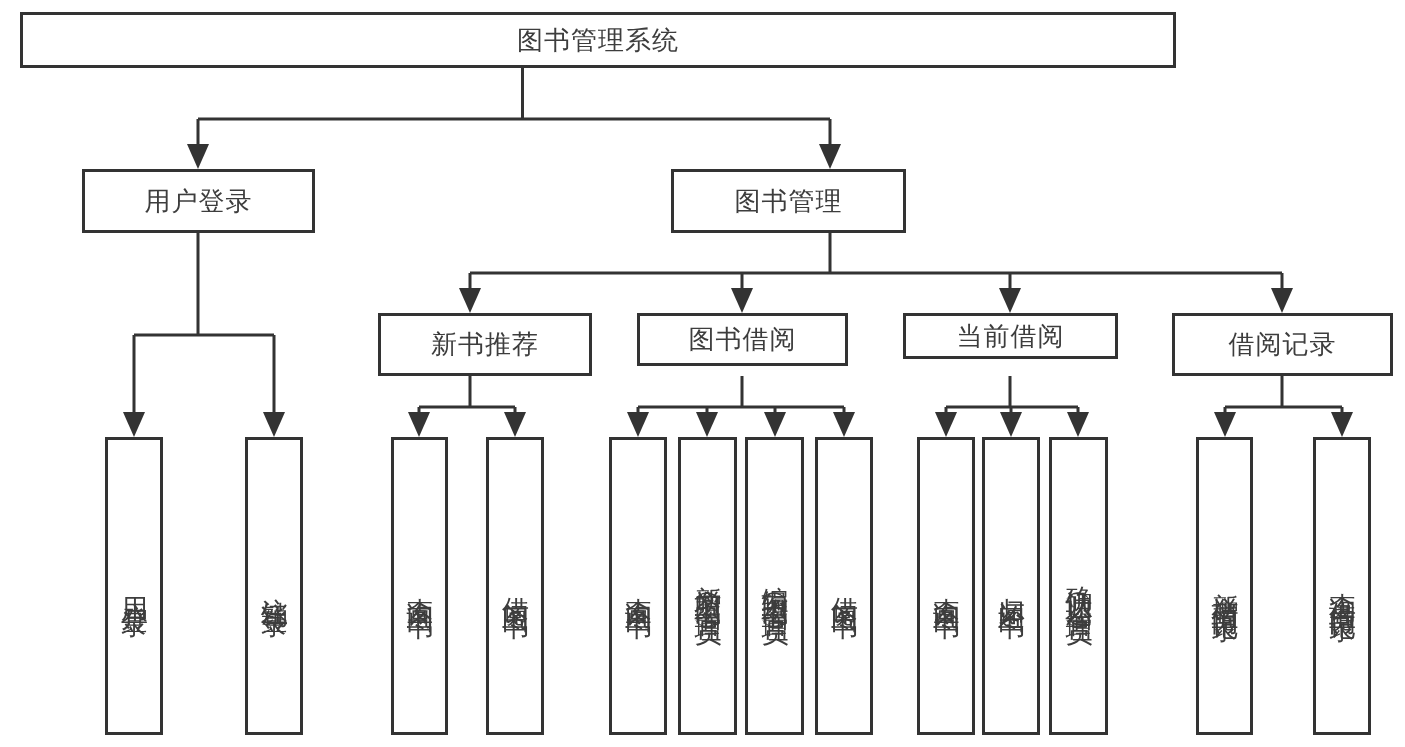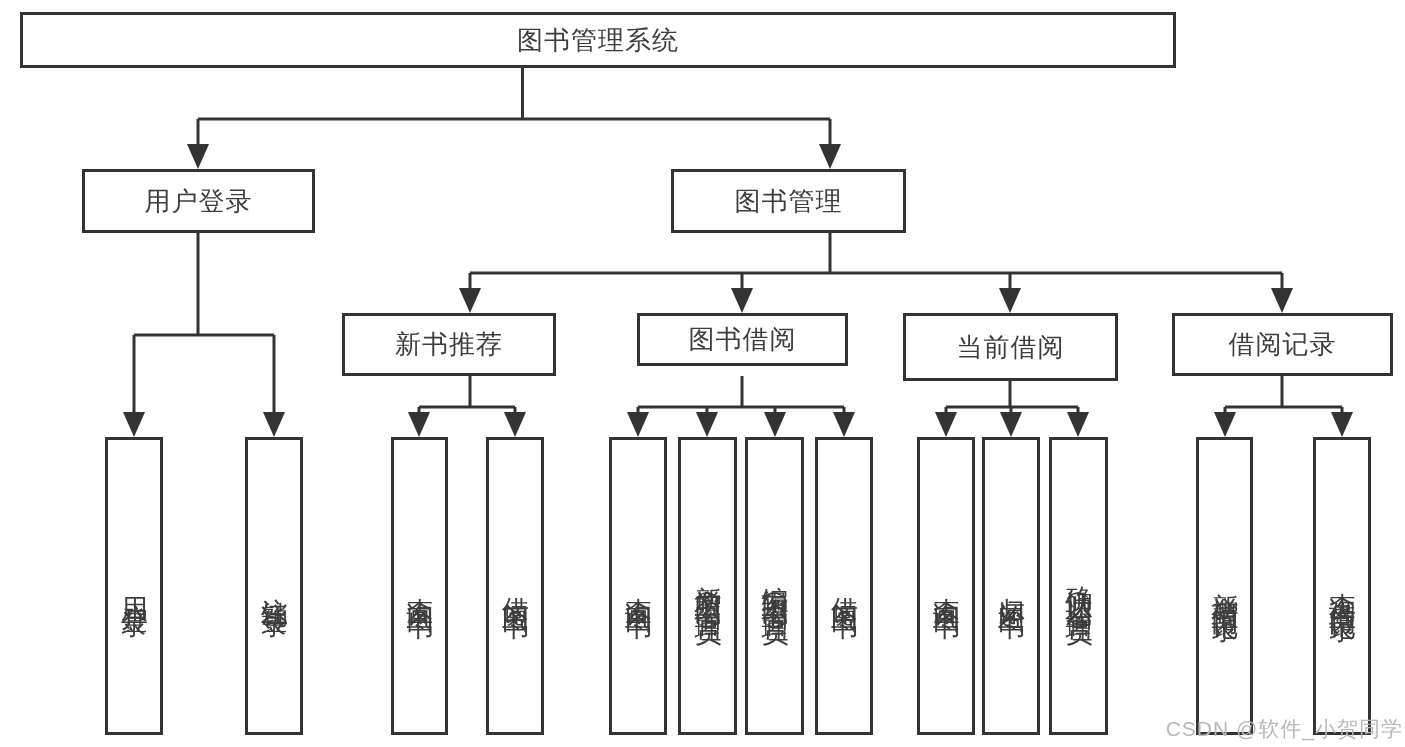--- a/index.html
+++ b/index.html
@@ -108,27 +108,27 @@
     <span>图书管理系统</span>
   </div>
 
   <div class="node h-label" style="left:82px; top:169px; width:233px; height:64px;">
     <span>用户登录</span>
   </div>
   <div class="node h-label" style="left:671px; top:169px; width:235px; height:64px;">
     <span>图书管理</span>
   </div>
 
-  <div class="node h-label" style="left:342px; top:313px; width:214px; height:63px;">
+  <div class="node h-label" style="left:378px; top:313px; width:214px; height:63px;">
     <span>新书推荐</span>
   </div>
   <div class="node h-label" style="left:637px; top:313px; width:211px; height:53px;">
     <span>图书借阅</span>
   </div>
-  <div class="node h-label" style="left:903px; top:313px; width:215px; height:68px;">
+  <div class="node h-label" style="left:903px; top:313px; width:215px; height:46px;">
     <span>当前借阅</span>
   </div>
   <div class="node h-label" style="left:1172px; top:313px; width:221px; height:63px;">
     <span>借阅记录</span>
   </div>
 
   <div class="node leaf" style="left:105px; top:437px; width:58px; height:298px;">
     <span class="vtext">用户登录</span>
   </div>
   <div class="node leaf" style="left:245px; top:437px; width:58px; height:298px;">
@@ -165,15 +165,14 @@
     <span class="vtext">确认归还（管理员）</span>
   </div>
 
   <div class="node leaf" style="left:1196px; top:437px; width:57px; height:298px;">
     <span class="vtext">新增借阅记录</span>
   </div>
   <div class="node leaf" style="left:1313px; top:437px; width:58px; height:298px;">
     <span class="vtext">查询借阅记录</span>
   </div>
 
-  <div class="watermark">CSDN @软件_小贺同学</div>
 
 </div>
 
 </body></html>

